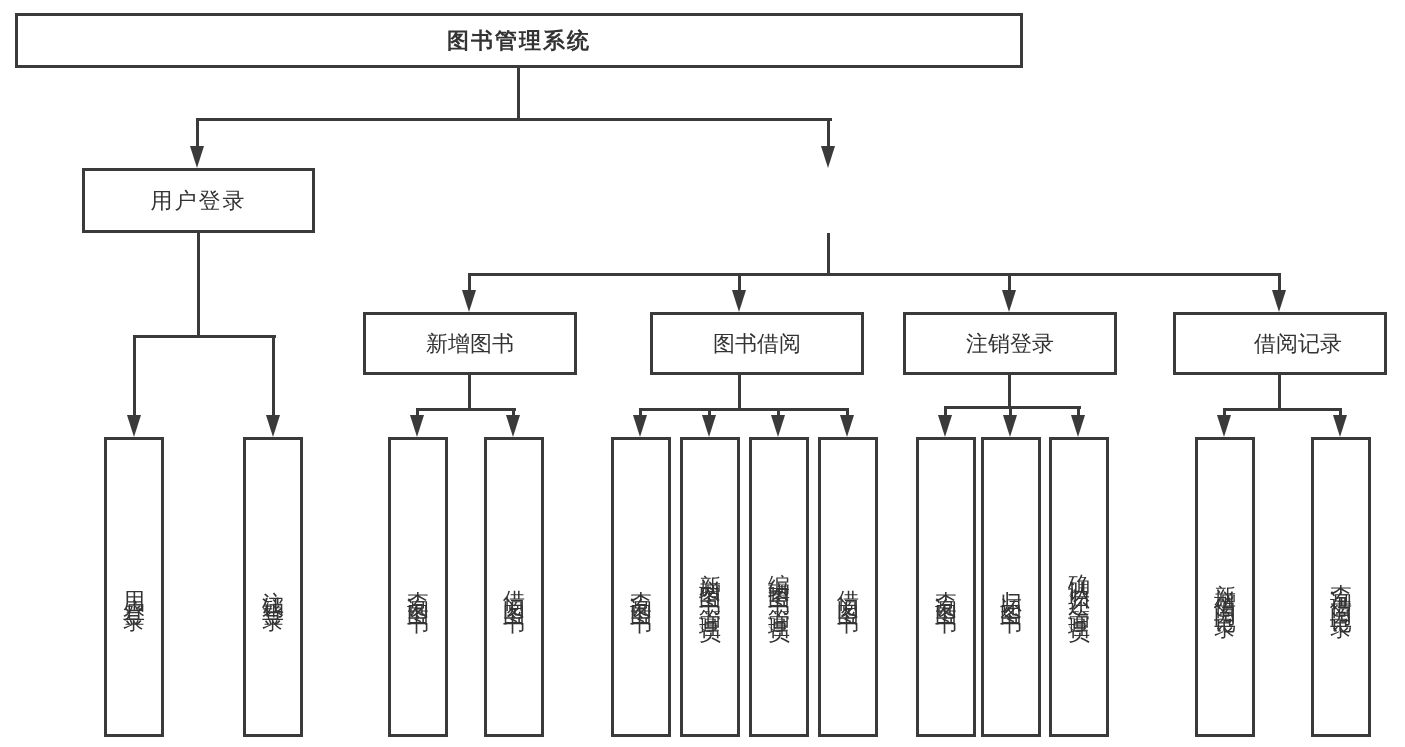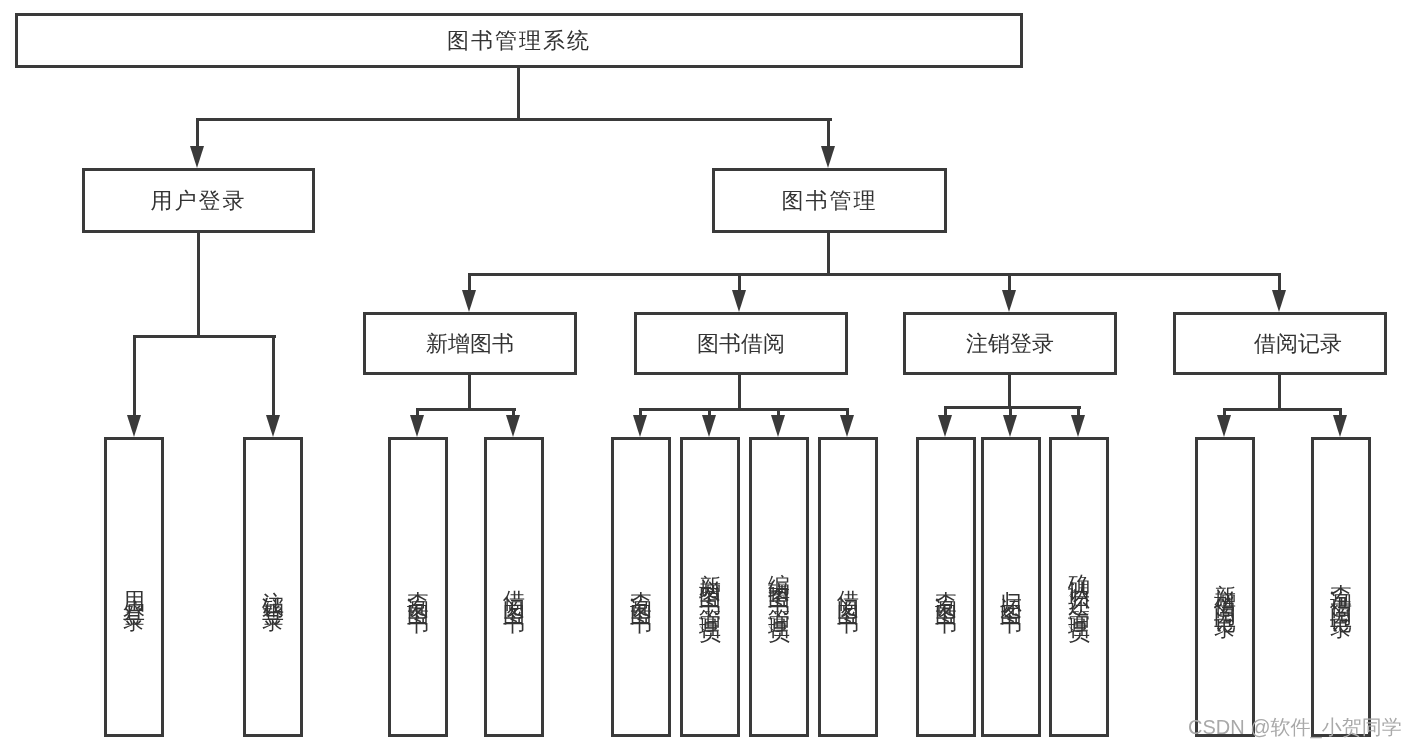--- a/index.html
+++ b/index.html
@@ -14,21 +14,21 @@
     position:absolute;
     box-sizing:border-box;
     border:3px solid #3a3a3a;
     background:#ffffff;
     display:flex;
     align-items:center;
     justify-content:center;
     color:#333333;
   }
   .hbox{ height:65px; font-size:22px; letter-spacing:2px; }
-  .root{ top:13px; left:15px; width:1008px; height:55px; }
+  .root{ top:13px; left:15px; width:1008px; height:55px;font-weight:bold; }
   .lvl2{ top:168px; }
   .lvl3{ top:312px; height:63px; width:214px; font-size:22px; }
   .leaf{
     top:437px; width:60px; height:300px;
     font-size:22px;
   }
   .leaf .vtext{
     writing-mode:vertical-rl;
     text-orientation:mixed;
     letter-spacing:7px;
@@ -65,23 +65,20 @@
   <div class="line vline" style="left:517px;top:68px;height:52px;"></div>
   <div class="line hline" style="left:196px;top:118px;width:636px;"></div>
   <div class="line vline" style="left:196px;top:121px;height:40px;"></div>
   <div class="arrow" style="left:190px;top:146px;"></div>
   <div class="line vline" style="left:827px;top:121px;height:40px;"></div>
   <div class="arrow" style="left:821px;top:146px;"></div>
 
   <div class="box hbox lvl2" style="left:82px;width:233px;">
     <span>用户登录</span>
   </div>
-  <div class="box hbox lvl2" style="left:712px;width:235px;">
-    <span>图书管理</span>
-  </div>
 
   <div class="line vline" style="left:197px;top:233px;height:104px;"></div>
   <div class="line hline" style="left:133px;top:335px;width:143px;"></div>
   <div class="line vline" style="left:133px;top:338px;height:82px;"></div>
   <div class="arrow" style="left:127px;top:415px;"></div>
   <div class="line vline" style="left:272px;top:338px;height:82px;"></div>
   <div class="arrow" style="left:266px;top:415px;"></div>
 
   <div class="line vline" style="left:827px;top:233px;height:42px;"></div>
   <div class="line hline" style="left:468px;top:273px;width:813px;"></div>
@@ -90,21 +87,21 @@
   <div class="line vline" style="left:738px;top:276px;height:20px;"></div>
   <div class="arrow" style="left:732px;top:290px;"></div>
   <div class="line vline" style="left:1008px;top:276px;height:20px;"></div>
   <div class="arrow" style="left:1002px;top:290px;"></div>
   <div class="line vline" style="left:1278px;top:276px;height:20px;"></div>
   <div class="arrow" style="left:1272px;top:290px;"></div>
 
   <div class="box lvl3" style="left:363px;">
     <span>新增图书</span>
   </div>
-  <div class="box lvl3" style="left:634px;">
+  <div class="box lvl3" style="left:650px;">
     <span>图书借阅</span>
   </div>
   <div class="box lvl3" style="left:903px;">
     <span>注销登录</span>
   </div>
   <div class="box lvl3" style="left:1173px;padding-left:36px;">
     <span>借阅记录</span>
   </div>
 
   <div class="line vline" style="left:468px;top:375px;height:35px;"></div>
@@ -178,15 +175,14 @@
     <span class="vtext">确认归还（管理员）</span>
   </div>
 
   <div class="box leaf" style="left:1195px;">
     <span class="vtext">新增借阅记录</span>
   </div>
   <div class="box leaf" style="left:1311px;">
     <span class="vtext">查询借阅记录</span>
   </div>
 
-  <div class="watermark">CSDN @软件_小贺同学</div>
 
 </div>
 
 </body></html>

